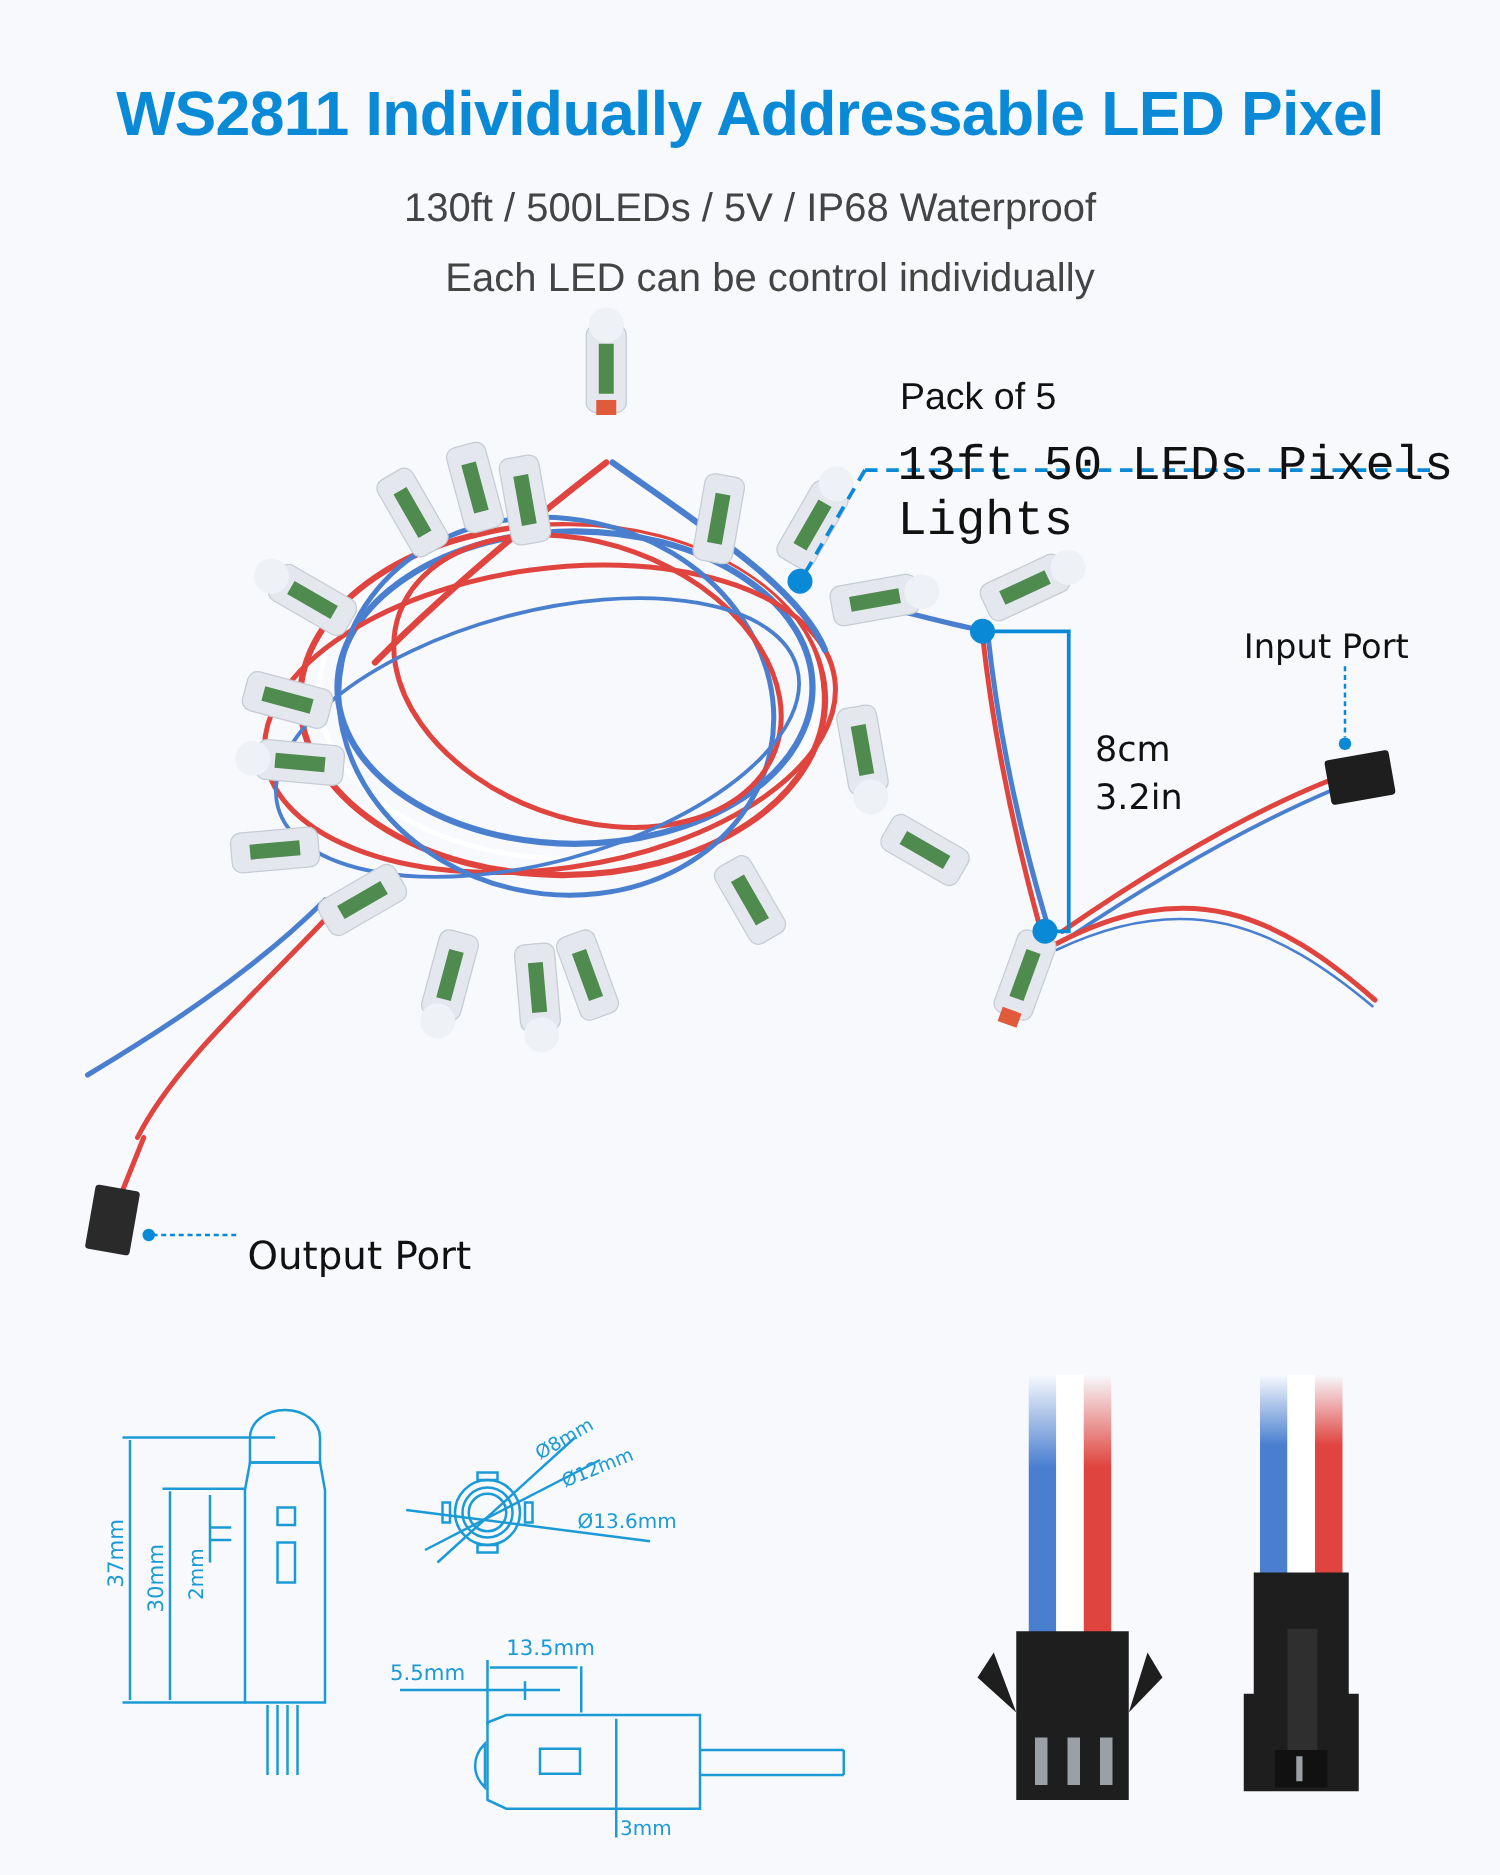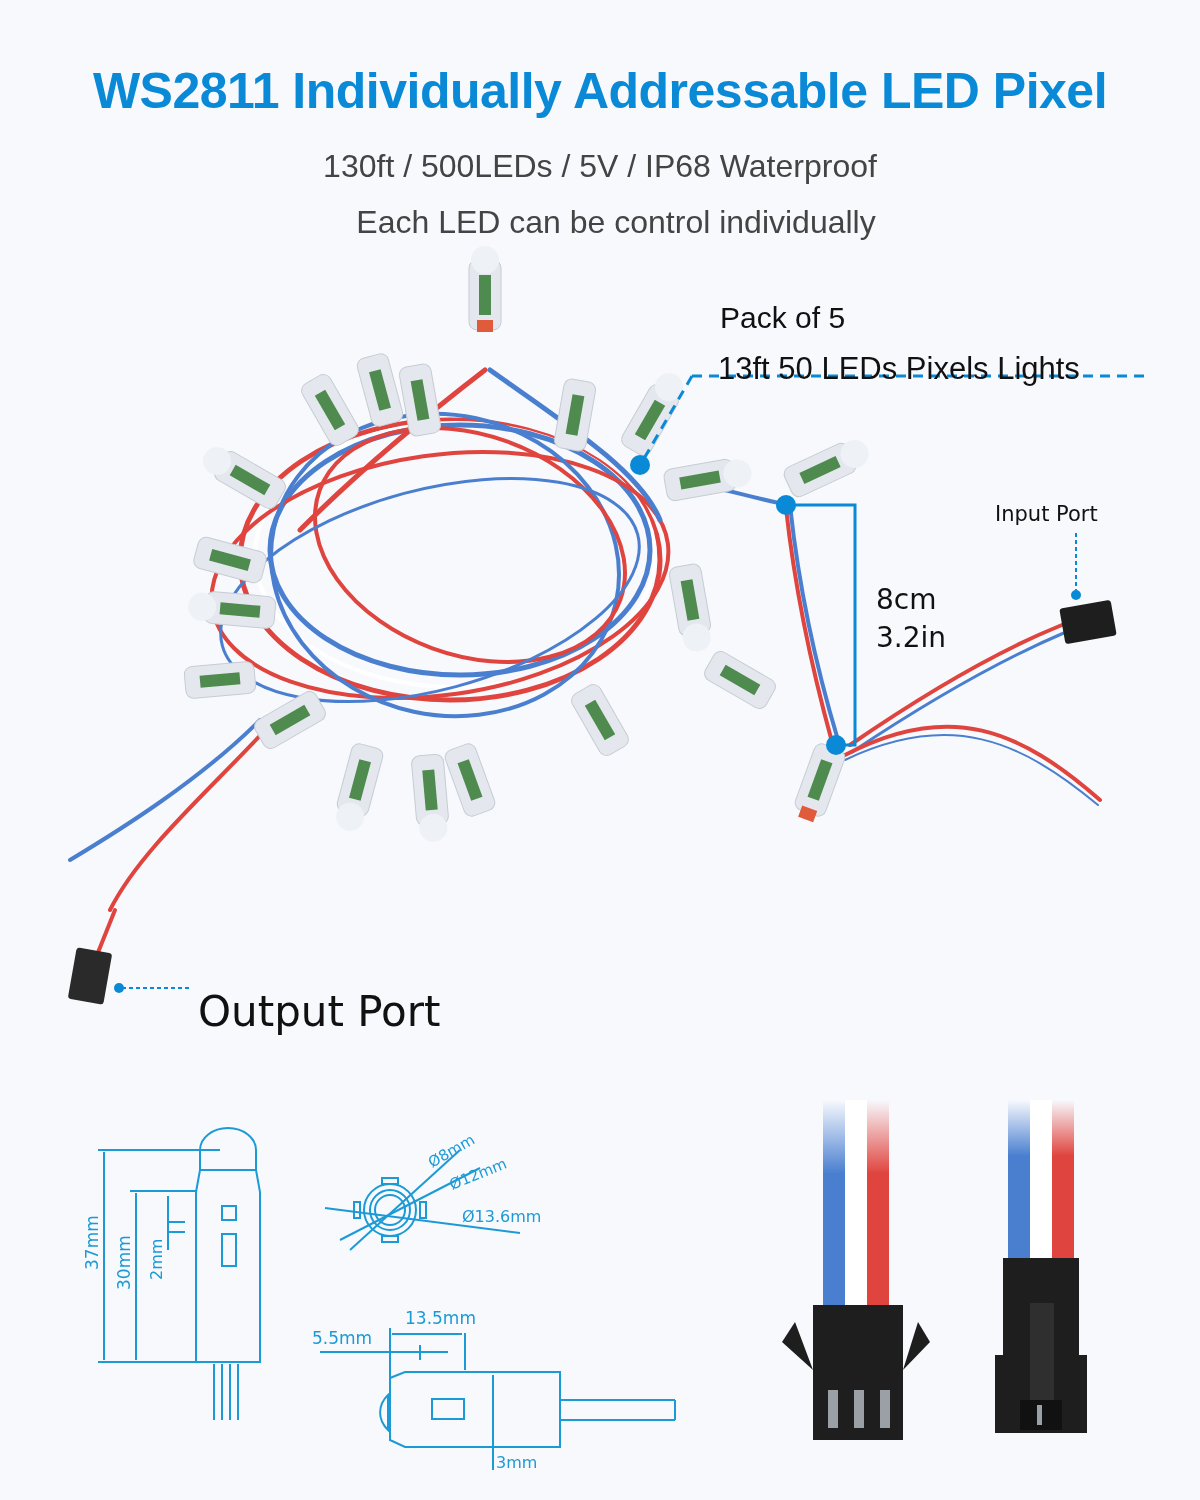--- a/index.html
+++ b/index.html
@@ -2,24 +2,24 @@
 <html><head>
 <meta charset="utf-8">
 <style>
   html, body { margin:0; padding:0; }
   body { width:1200px; height:1500px; background:#f7f9fd; position:relative; overflow:hidden; font-family:"Liberation Sans", sans-serif; }
   .title { position:absolute; top:62px; left:0; width:1200px; text-align:center; font-size:50px; font-weight:bold; color:#0a8ad6; letter-spacing:-0.5px; }
   .sub { position:absolute; left:0; width:1200px; text-align:center; font-size:32px; color:#444; }
   .sub1 { top:148px; } .sub2 { top:204px;padding-left:16px; }
   .lbl { position:absolute; font-family:"DejaVu Sans", sans-serif; color:#111;margin-top:19px; }
   .pack1 { left:720px; top:282px; font-size:30px; font-family:"Liberation Sans", sans-serif; }
-  .pack2 { left:718px; top:332px; font-size:31px; font-family:Liberation Sans, sans-serif; }
-  .input-lbl { left:995px; top:483px; font-size:21px; }
+  .pack2 { left:718px; top:332px; font-size:39px; font-family:Liberation Mono, monospace; }
+  .input-lbl { left:995px; top:483px; font-size:27px; }
   .dim-lbl { left:876px; top:562px; font-size:28px; line-height:38px; }
-  .output-lbl { left:198px; top:968px; font-size:42px; }
+  .output-lbl { left:198px; top:968px; font-size:31px; }
   svg { position:absolute; left:0; top:0; }
   .draw-text { font-family:"DejaVu Sans", sans-serif; fill:#1c9ad6; }
 </style>
 </head>
 <body>
 
 <div class="title">WS2811 Individually Addressable LED Pixel</div>
 <div class="sub sub1">130ft / 500LEDs / 5V / IP68 Waterproof</div>
 <div class="sub sub2">Each LED can be control individually</div>
 

